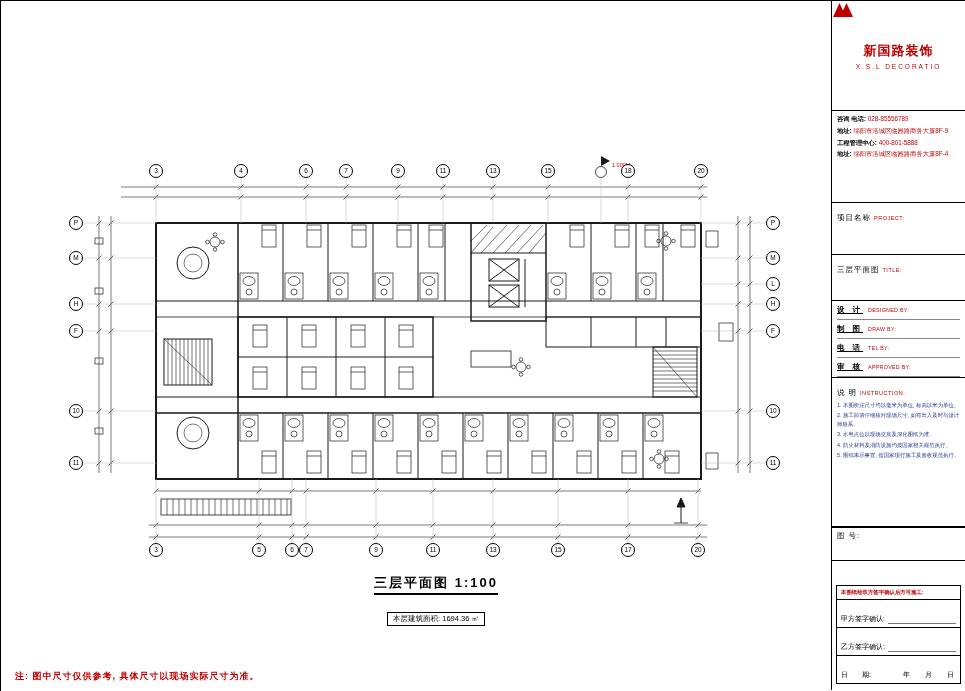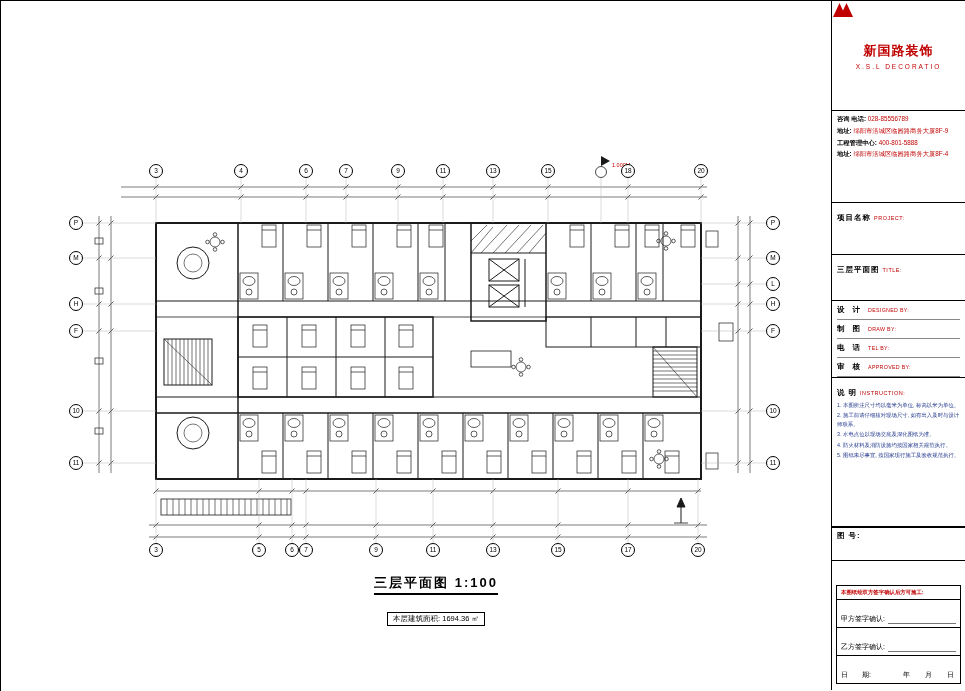--- a/index.html
+++ b/index.html
@@ -19,25 +19,25 @@
   .tb-sec{border-bottom:1px solid #000;padding:3px 5px;box-sizing:border-box;}
   .tb-logo{height:110px;display:flex;flex-direction:column;justify-content:center;align-items:center;gap:3px;}
   .logo-row{display:flex;align-items:center;gap:4px;}
   .logo-cn{color:#c00000;font-weight:bold;font-size:13px;letter-spacing:1px;white-space:nowrap;}
   .logo-en{color:#c00000;font-size:6.5px;letter-spacing:2px;}
   .tb-contact{height:92px;font-size:6.3px;line-height:1.55;}
   .cl{margin-bottom:2px;}
   .cl-l{color:#000;font-weight:bold;}
   .cl-v{color:#c00000;}
   .tb-project{height:52px;} .tb-drawing{height:46px;} .tb-leader{height:22px;}
-  .sec-label{font-size:7.5px;font-weight:bold;letter-spacing:1px;}
+  .sec-label{font-size:7.5px;font-weight:normal;letter-spacing:1px;}
   .sec-en{font-size:5.5px;color:#c00000;margin-left:3px;letter-spacing:0.5px;}
   .tb-staff{padding:0 5px;}
   .staff-row{display:flex;align-items:center;gap:5px;height:18px;border-bottom:0.7px solid #888;}
-  .staff-cn{font-size:7.5px;font-weight:bold;letter-spacing:3px;white-space:nowrap;}
+  .staff-cn{font-size:7.5px;font-weight:bold;letter-spacing:3px;white-space:nowrap;text-decoration:underline;}
   .staff-en{font-size:5.3px;color:#c00000;letter-spacing:0.3px;}
   .tb-notes{flex:1;overflow:hidden;}
   .note-line{font-size:5.4px;color:#22388c;line-height:1.55;margin-top:2px;}
   .tb-dno{height:34px;border-top:1px solid #000;display:flex;}
   .tb-space{height:24px;border-bottom:none;}
   .tb-signwrap{padding:0 4px 6px 4px;}
   .sign-box{border:1px solid #000;}
   .sign-header{font-size:5.4px;color:#c00000;padding:3px 4px;border-bottom:0.8px solid #000;font-weight:bold;}
   .sign-row{display:flex;align-items:flex-end;height:24px;border-bottom:0.8px solid #000;padding:0 4px 3px 4px;font-size:7px;}
   .sign-row:last-child{border-bottom:none;}
@@ -416,20 +416,21 @@
       <div class="bubble" style="left: 772px; top: 330px;">F</div>
       <div class="bubble" style="left: 772px; top: 410px;">10</div>
       <div class="bubble" style="left: 772px; top: 462px;">11</div>
     </div>
 
   <div class="plan-title">
     <div class="t1">三层平面图 1:100</div><br>
     <div class="t2">本层建筑面积: 1694.36 ㎡</div>
   </div>
 
+  <div class="red-note">注: 图中尺寸仅供参考, 具体尺寸以现场实际尺寸为准。</div>
 
   <aside class="titleblock">
     <div class="tb-sec tb-logo">
       <div class="logo-row">
         <svg width="22" height="18" viewBox="0 0 22 18">
           <path d="M1,16 L7.5,2 L11,9.5 L14.5,2 L21,16 Z" fill="#c00000"></path>
         </svg>
         <span class="logo-cn">新国路装饰</span>
       </div>
       <div class="logo-en">X.S.L DECORATIO</div>

